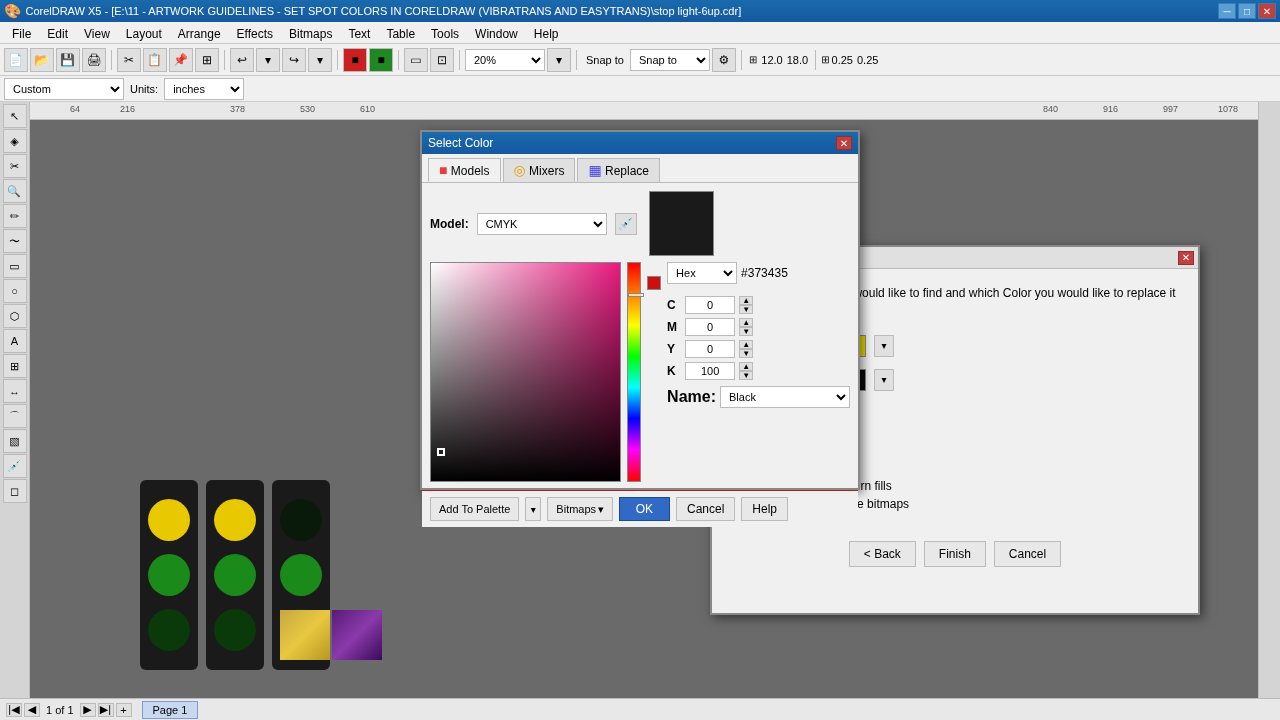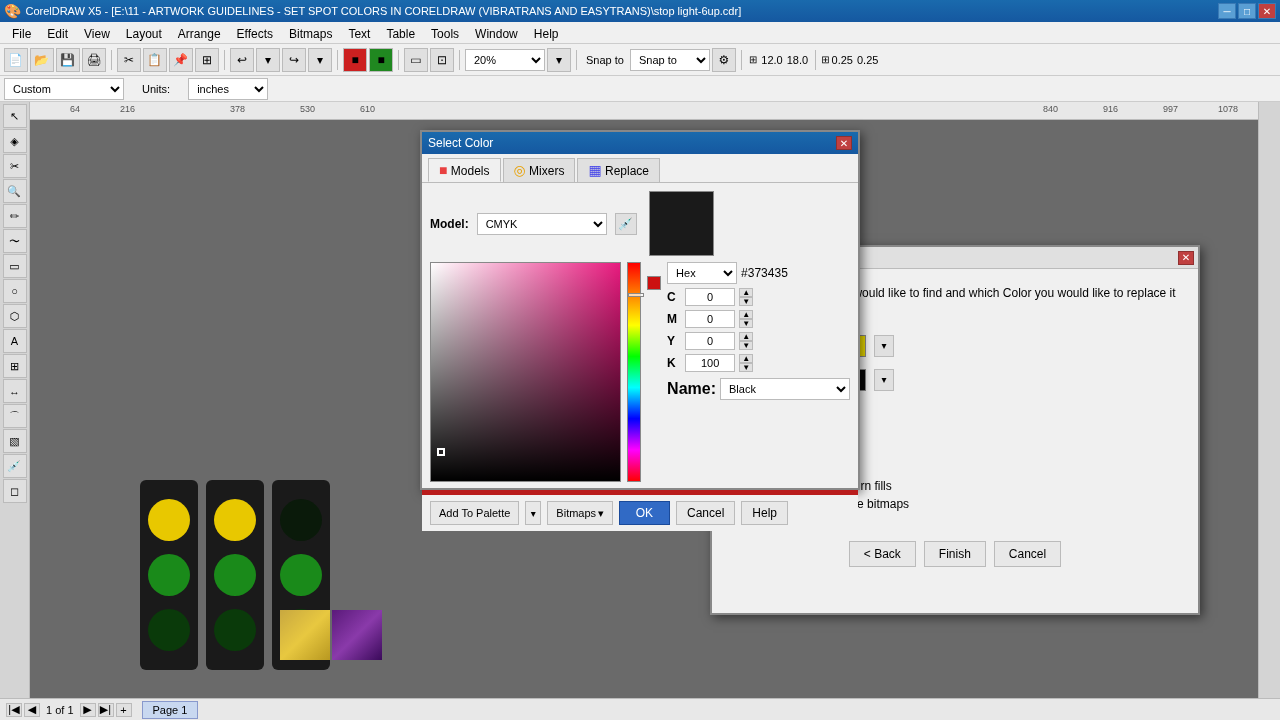--- a/index.html
+++ b/index.html
@@ -40,21 +40,21 @@
     }
     .tb-separator { width: 1px; height: 20px; background: #bbb; margin: 0 3px; }
     .tb-select {
       height: 22px; border: 1px solid #bbb; background: white; font-size: 11px; padding: 0 4px;
     }
     .tb-zoom { width: 80px; }
 
     
     #toolbar2 {
       height: 26px; background: #f0f0f0; border-bottom: 1px solid #ccc;
-      display: flex; align-items: center; padding: 0 4px; gap: 12px;
+      display: flex; align-items: center; padding: 0 4px; gap: 0;
     }
     .custom-select {
       height: 22px; border: 1px solid #bbb; background: white; font-size: 11px; padding: 0 4px; width: 120px;
     }
 
     
     #main {
       display: flex; height: calc(720px - 110px);
     }
 
@@ -178,38 +178,38 @@
     
     #color-preview {
       width: 65px; height: 65px; background: #1a1a1a; border: 1px solid #888;
       position: relative;
     }
 
     
     #sc-right { display: flex; flex-direction: column; gap: 4px; flex: 1; }
 
     
-    #hex-row { display: flex; align-items: center; gap: 4px; margin-bottom: 0; }
+    #hex-row { display: flex; align-items: center; gap: 4px; margin-bottom: 8px; }
     #hex-dropdown { height: 22px; background: white; border: 1px solid #bbb; font-size: 11px; padding: 0 4px; width: 70px; }
     #hex-value { font-size: 12px; }
 
     
     .cmyk-row { display: flex; align-items: center; gap: 4px; }
     .cmyk-label { width: 14px; font-size: 12px; font-weight: bold; }
     .cmyk-input { width: 50px; height: 18px; border: 1px solid #bbb; background: white; font-size: 11px; text-align: center; }
     .cmyk-spinner { display: flex; flex-direction: column; }
     .cmyk-spin-btn { width: 14px; height: 9px; background: #e0e0e0; border: 1px solid #bbb; font-size: 8px; line-height: 1; cursor: pointer; display: flex; align-items: center; justify-content: center; }
 
     
     #name-row { display: flex; align-items: center; gap: 4px; margin-top: 2px; }
     #name-label { font-size: 16px; font-weight: bold; }
     #name-dropdown { height: 22px; background: white; border: 1px solid #bbb; font-size: 11px; padding: 0 4px; width: 130px; }
 
     
-    #sc-buttons { display: flex; align-items: center; gap: 6px; padding: 6px 8px; border-top: 5px solid #b91c1c; background: #f0f0f0; }
+    #sc-buttons { display: flex; align-items: center; gap: 6px; padding: 6px 8px; border-top: 1px solid #b91c1c; background: #f0f0f0; }
     .add-to-palette-btn { height: 24px; padding: 0 8px; background: #e8e8e8; border: 1px solid #bbb; font-size: 11px; cursor: pointer; }
     .add-dropdown { width: 16px; height: 24px; background: #e8e8e8; border: 1px solid #bbb; font-size: 10px; cursor: pointer; display: flex; align-items: center; justify-content: center; }
     .options-btn { height: 24px; padding: 0 8px; background: #e8e8e8; border: 1px solid #bbb; font-size: 11px; cursor: pointer; display: flex; align-items: center; gap: 2px; }
     .btn-ok { height: 24px; padding: 0 16px; background: #316ac5; border: 1px solid #1a4a9a; font-size: 12px; color: white; cursor: pointer; }
     .btn-cancel { height: 24px; padding: 0 10px; background: #e8e8e8; border: 1px solid #bbb; font-size: 12px; cursor: pointer; }
     .btn-help { height: 24px; padding: 0 10px; background: #e8e8e8; border: 1px solid #bbb; font-size: 12px; cursor: pointer; }
 
     
     #find-replace-dialog {
       position: absolute;

